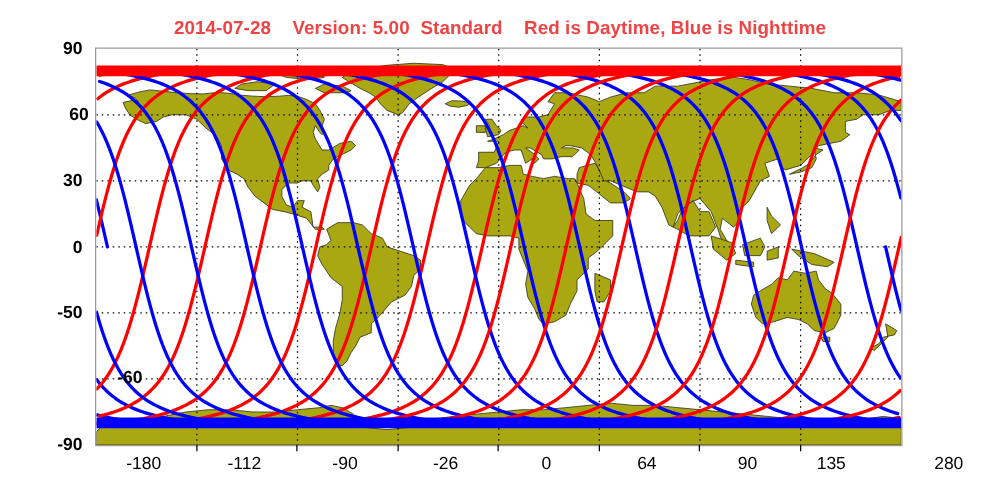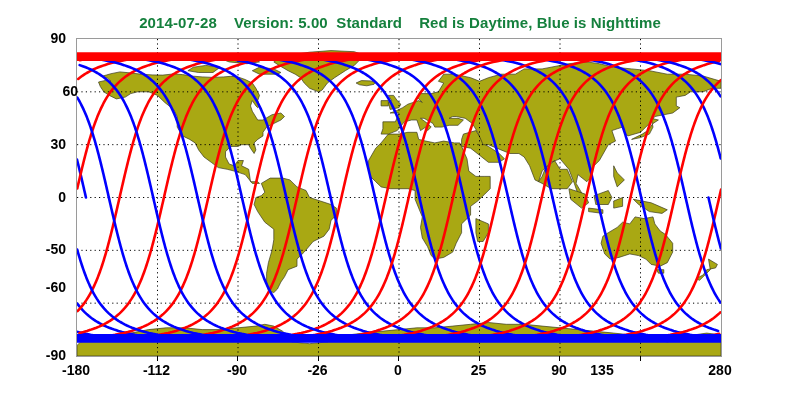--- a/index.html
+++ b/index.html
@@ -3,39 +3,39 @@
 <meta charset="utf-8">
 <style>
   html,body{margin:0;padding:0;background:#ffffff;}
   body{width:800px;height:400px;overflow:hidden;
        font-family:"Liberation Sans","DejaVu Sans",sans-serif;}
   #root{position:relative;width:800px;height:400px;background:#ffffff;}
 
   #title{
     position:absolute; left:0; top:14px; width:800px;
     text-align:center; font-size:15px; font-weight:bold;
-    color:#15803d; letter-spacing:0.1px; white-space:pre;
+    color:#ef4444; letter-spacing:0.1px; white-space:pre;
   }
 
   #plot{
     position:absolute;
     left:76px; top:38px; width:644px; height:317px;
     background:#ffffff;
     border:1px solid #9a9a9a;
     box-sizing:content-box;
     overflow:hidden;
   }
   #plotsvg{position:absolute;left:0;top:0;width:644px;height:317px;display:block;}
   .ylabel{
     position:absolute; text-align:right; font-size:14px; font-weight:bold;
     color:#000; transform:translateY(-50%); white-space:nowrap;
   }
   .xlabel{
-    position:absolute; text-align:left; font-size:14px; font-weight:bold;
-    color:#000; transform:translateX(-50%); white-space:nowrap;
+    position:absolute; text-align:left; font-size:14px; font-weight:normal;
+    color:#000; transform:translateX(-50%); white-space:nowrap;margin-left:39px;
   }
   .tickmark{position:absolute;background:#000;}
 </style>
 </head>
 <body>
 
 <div id="root">
 
   <div id="title">2014-07-28    Version: 5.00  Standard    Red is Daytime, Blue is Nighttime</div>
 
@@ -145,36 +145,36 @@
           <line x1="0" y1="15.850000000000001" x2="644" y2="15.850000000000001" stroke="#ff0000" stroke-width="5"></line>
           <line x1="0" y1="20.07666666666665" x2="644" y2="20.07666666666665" stroke="#ff0000" stroke-width="4"></line>
           <line x1="0" y1="301.15" x2="644" y2="301.15" stroke="#0000ff" stroke-width="5"></line>
           <line x1="0" y1="296.92333333333335" x2="644" y2="296.92333333333335" stroke="#0000ff" stroke-width="4"></line>
         </g>
     </svg>
   </div>
 
   <div id="ylabels">
       <div class="ylabel" style="left: 0px; width: 66px; top: 38px;">90</div>
-      <div class="ylabel" style="left: 12px; width: 66px; top: 90.8333px;">60</div>
+      <div class="ylabel" style="left: 5px; width: 66px; top: 90.8333px;">60</div>
       <div class="ylabel" style="left: 0px; width: 66px; top: 143.667px;">30</div>
       <div class="ylabel" style="left: 0px; width: 66px; top: 196.5px;">0</div>
       <div class="ylabel" style="left: 0px; width: 66px; top: 249.333px;">-50</div>
-      <div class="ylabel" style="left: 0px; width: 66px; top: 287px;">-60</div>
+      <div class="ylabel" style="left: 0px; width: 66px; top: 301px; padding-left: 48px;">-60</div>
       <div class="ylabel" style="left: 0px; width: 66px; top: 355px;">-90</div>
     </div>
   <div id="xlabels">
       <div class="xlabel" style="left: 76px; top: 362px;">-180</div>
       <div class="xlabel" style="left: 156.5px; top: 362px;">-112</div>
       <div class="xlabel" style="left: 237px; top: 362px;">-90</div>
       <div class="xlabel" style="left: 317.5px; top: 362px;">-26</div>
       <div class="xlabel" style="left: 398px; top: 362px;">0</div>
-      <div class="xlabel" style="left: 478.5px; top: 362px;">25</div>
+      <div class="xlabel" style="left: 478.5px; top: 362px;">64</div>
       <div class="xlabel" style="left: 559px; top: 362px;">90</div>
-      <div class="xlabel" style="left: 602px; top: 362px;">135</div>
+      <div class="xlabel" style="left: 626px; top: 362px;">135</div>
       <div class="xlabel" style="left: 720px; top: 362px;">280</div>
     </div>
   <div id="ticks">
       <div class="tickmark" style="left: 156.5px; top: 356px; width: 1px; height: 5px;"></div>
       <div class="tickmark" style="left: 237px; top: 356px; width: 1px; height: 5px;"></div>
       <div class="tickmark" style="left: 317.5px; top: 356px; width: 1px; height: 5px;"></div>
       <div class="tickmark" style="left: 398px; top: 356px; width: 1px; height: 5px;"></div>
       <div class="tickmark" style="left: 478.5px; top: 356px; width: 1px; height: 5px;"></div>
       <div class="tickmark" style="left: 559px; top: 356px; width: 1px; height: 5px;"></div>
       <div class="tickmark" style="left: 639.5px; top: 356px; width: 1px; height: 5px;"></div>

